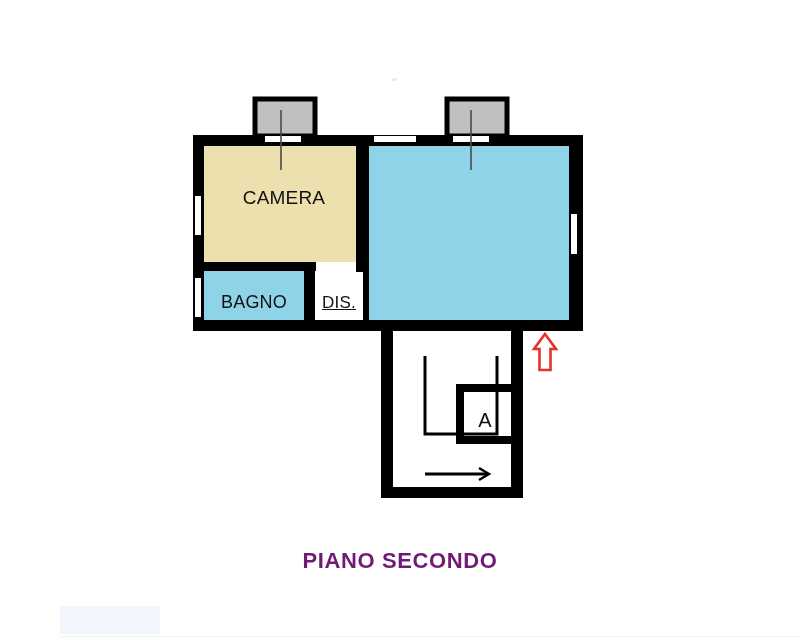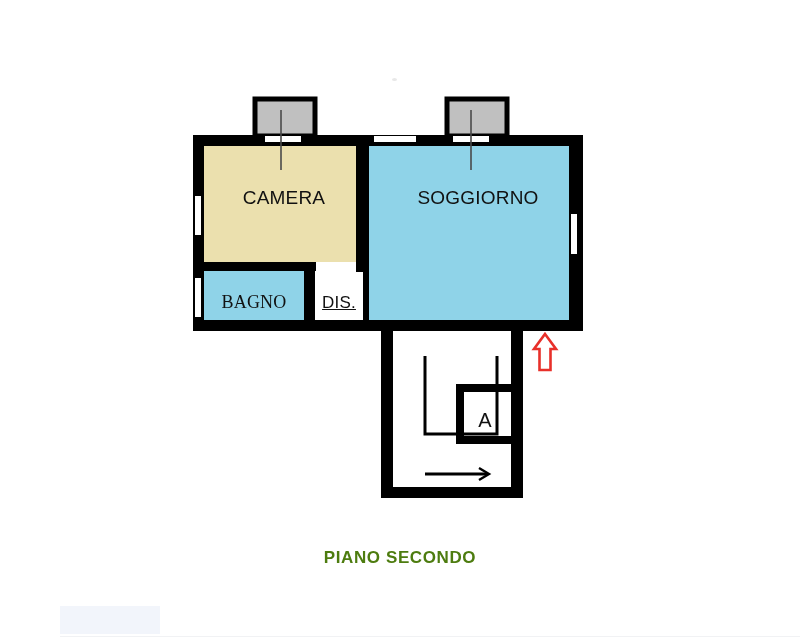--- a/index.html
+++ b/index.html
@@ -31,40 +31,40 @@
   .room-label {
     position: absolute;
     color: #111111;
     font-family: "Liberation Sans", sans-serif;
     font-weight: 400;
     white-space: nowrap;
     transform: translate(-50%, -50%);
     letter-spacing: 0.2px;
   }
   .room-label.big   { font-size: 19px; }
-  .room-label.small { font-size: 18px; font-family: Liberation Serif, serif; }
+  .room-label.small { font-size: 18px; }
   .room-label.tiny  { font-size: 17px; }
   .stair-label {
     position: absolute;
     color: #111111;
     font-size: 20px;
     font-family: "Liberation Sans", sans-serif;
     transform: translate(-50%, -50%);
   }
   #floor-caption {
     position: absolute;
     left: 0;
     top: 548px;
     width: 800px;
     text-align: center;
     font-family: "Liberation Sans", sans-serif;
     font-weight: bold;
-    font-size: 17px;
+    font-size: 22px;
     letter-spacing: 0.6px;
-    color: #4d7c0f;
+    color: #701a75;
   }
   .artifact-box {
     position: absolute;
     left: 60px;
     top: 606px;
     width: 100px;
     height: 28px;
     background: #eef2fa;
     opacity: 0.75;
   }
@@ -145,21 +145,20 @@
     <line x1="425" y1="474" x2="487" y2="474" stroke="#000000" stroke-width="3"></line>
     <polyline points="479,468 489,474 479,480" fill="none" stroke="#000000" stroke-width="2.4"></polyline>
 
     <g>
       <polygon points="545,334 556,349 550.5,349 550.5,370 539.5,370 539.5,349 534,349" fill="#ffffff" stroke="#e8302a" stroke-width="2.6" stroke-linejoin="miter"></polygon>
     </g>
 
   </svg>
 
   <div class="room-label big" style="left:284px; top:198px;">CAMERA</div>
-  <div class="room-label big" style="left:478px; top:198px;">SOGGIORNO</div>
   <div class="room-label small" style="left:254px; top:302px;">BAGNO</div>
   <div class="room-label tiny" style="left:339px; top:303px;text-decoration:underline;">DIS.</div>
 
   <div class="stair-label" style="left:485px; top:420px;">A</div>
 
   <div id="floor-caption">PIANO SECONDO</div>
 
   <div class="artifact-box"></div>
   <div class="artifact-line"></div>
   <div class="artifact-dot"></div>

